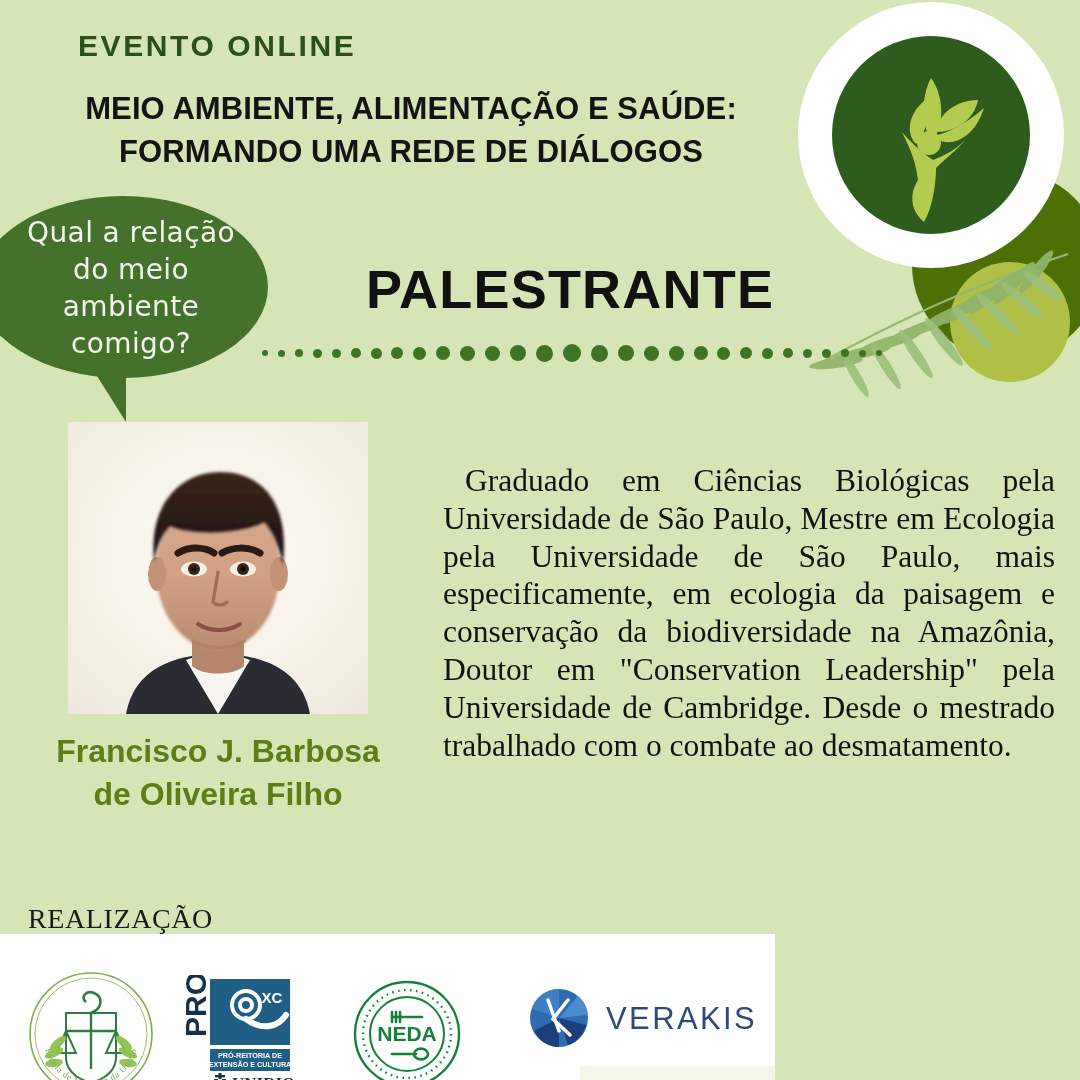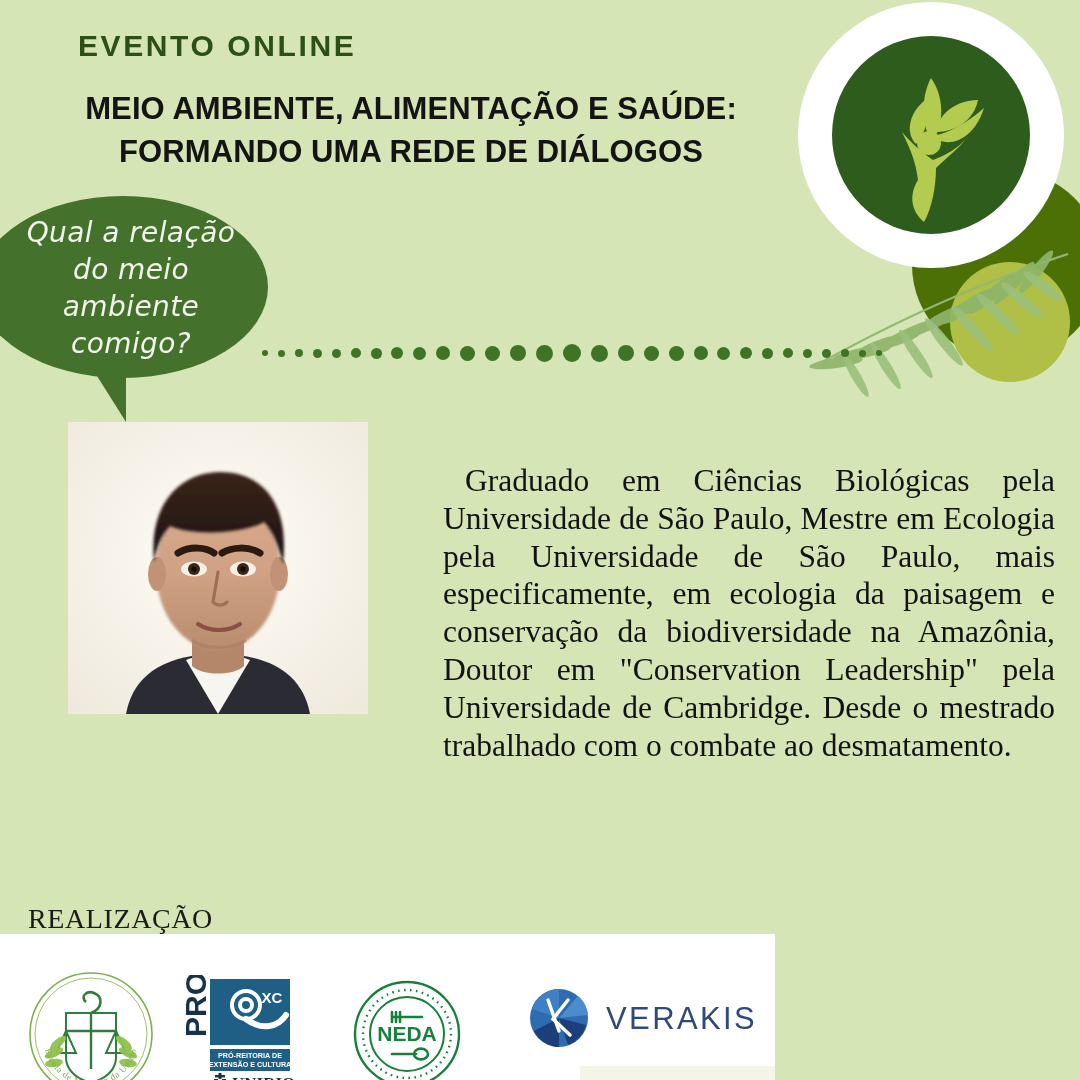--- a/index.html
+++ b/index.html
@@ -136,21 +136,21 @@
     width: 262px;
     text-align: center;
     color: #f2f6ea;
     font-size: 28px;
     line-height: 1.32;
     font-weight: normal;
     font-family: "DejaVu Sans", sans-serif;
     letter-spacing: 0.4px;
     z-index: 5;
   }
-  #bubble-text .bline { display: block; font-style: italic; }
+  #bubble-text .bline { display: block; }
 
   
   #palestrante {
     position: absolute;
     left: 280px;
     top: 258px;
     width: 580px;
     text-align: center;
     font-size: 54px;
     font-weight: bold;
@@ -320,20 +320,21 @@
 
   <div id="speech-tail"></div>
   <div id="speech-bubble"></div>
   <div id="bubble-text">
     <span class="bline">Qual a relação</span>
     <span class="bline">do meio</span>
     <span class="bline">ambiente</span>
     <span class="bline">comigo?</span>
   </div>
 
+  <div id="palestrante">PALESTRANTE</div>
   <div id="dot-divider">
       <span style="width: 6px; height: 6px; background: rgb(63, 115, 38);"></span>
       <span style="width: 7px; height: 7px; background: rgb(63, 115, 38);"></span>
       <span style="width: 8px; height: 8px; background: rgb(63, 115, 38);"></span>
       <span style="width: 9px; height: 9px; background: rgb(63, 115, 38);"></span>
       <span style="width: 9px; height: 9px; background: rgb(63, 115, 38);"></span>
       <span style="width: 10px; height: 10px; background: rgb(63, 115, 38);"></span>
       <span style="width: 11px; height: 11px; background: rgb(63, 115, 38);"></span>
       <span style="width: 12px; height: 12px; background: rgb(63, 115, 38);"></span>
       <span style="width: 13px; height: 13px; background: rgb(63, 115, 38);"></span>
@@ -404,20 +405,24 @@
       <circle cx="175" cy="147" r="2.6" fill="#120c07"></circle>
 
       <path d="M150 150 L145 180 C 148 184, 156 184, 159 180" stroke="#9e7052" stroke-width="3.2" fill="none" stroke-linecap="round"></path>
 
       <path d="M130 202 C 142 210, 160 210, 172 202" stroke="#8c4f45" stroke-width="4" fill="none" stroke-linecap="round"></path>
 
       <path d="M124 218 C 136 228, 166 228, 178 218" stroke="#ab7c5e" stroke-width="3" fill="none" opacity="0.6"></path>
     </svg>
   </div>
 
+  <div id="speaker-name">
+    <span class="nline">Francisco J. Barbosa</span>
+    <span class="nline">de Oliveira Filho</span>
+  </div>
 
   <div id="bio-text">Graduado em Ciências Biológicas pela Universidade de São Paulo, Mestre em Ecologia pela Universidade de São Paulo, mais especificamente, em ecologia da paisagem e conservação da biodiversidade na Amazônia, Doutor em "Conservation Leadership" pela Universidade de Cambridge. Desde o mestrado trabalhado com o combate ao desmatamento.</div>
 
   <div id="realizacao">REALIZAÇÃO</div>
   <div id="footer-band"></div>
   <div id="footer-band-shade"></div>
 
   <div class="footer-logo" id="logo-escola">
     <svg width="130" height="130" viewBox="0 0 130 130" xmlns="http://www.w3.org/2000/svg">
       <circle cx="65" cy="65" r="61" fill="none" stroke="#7fae4e" stroke-width="1.6"></circle>

